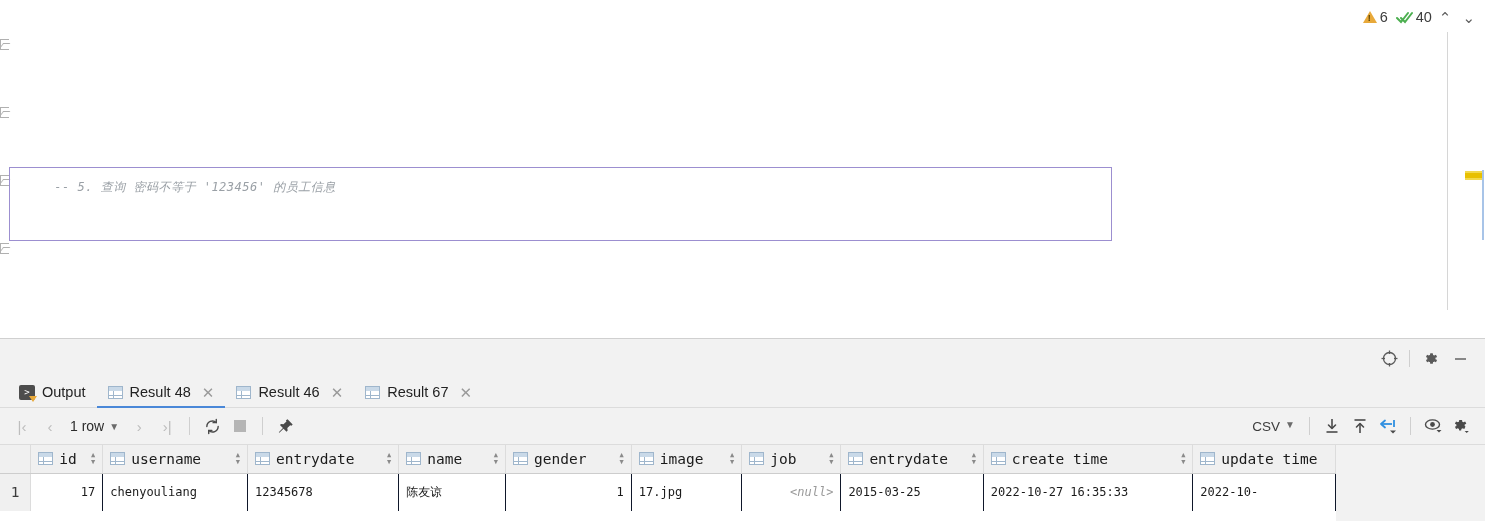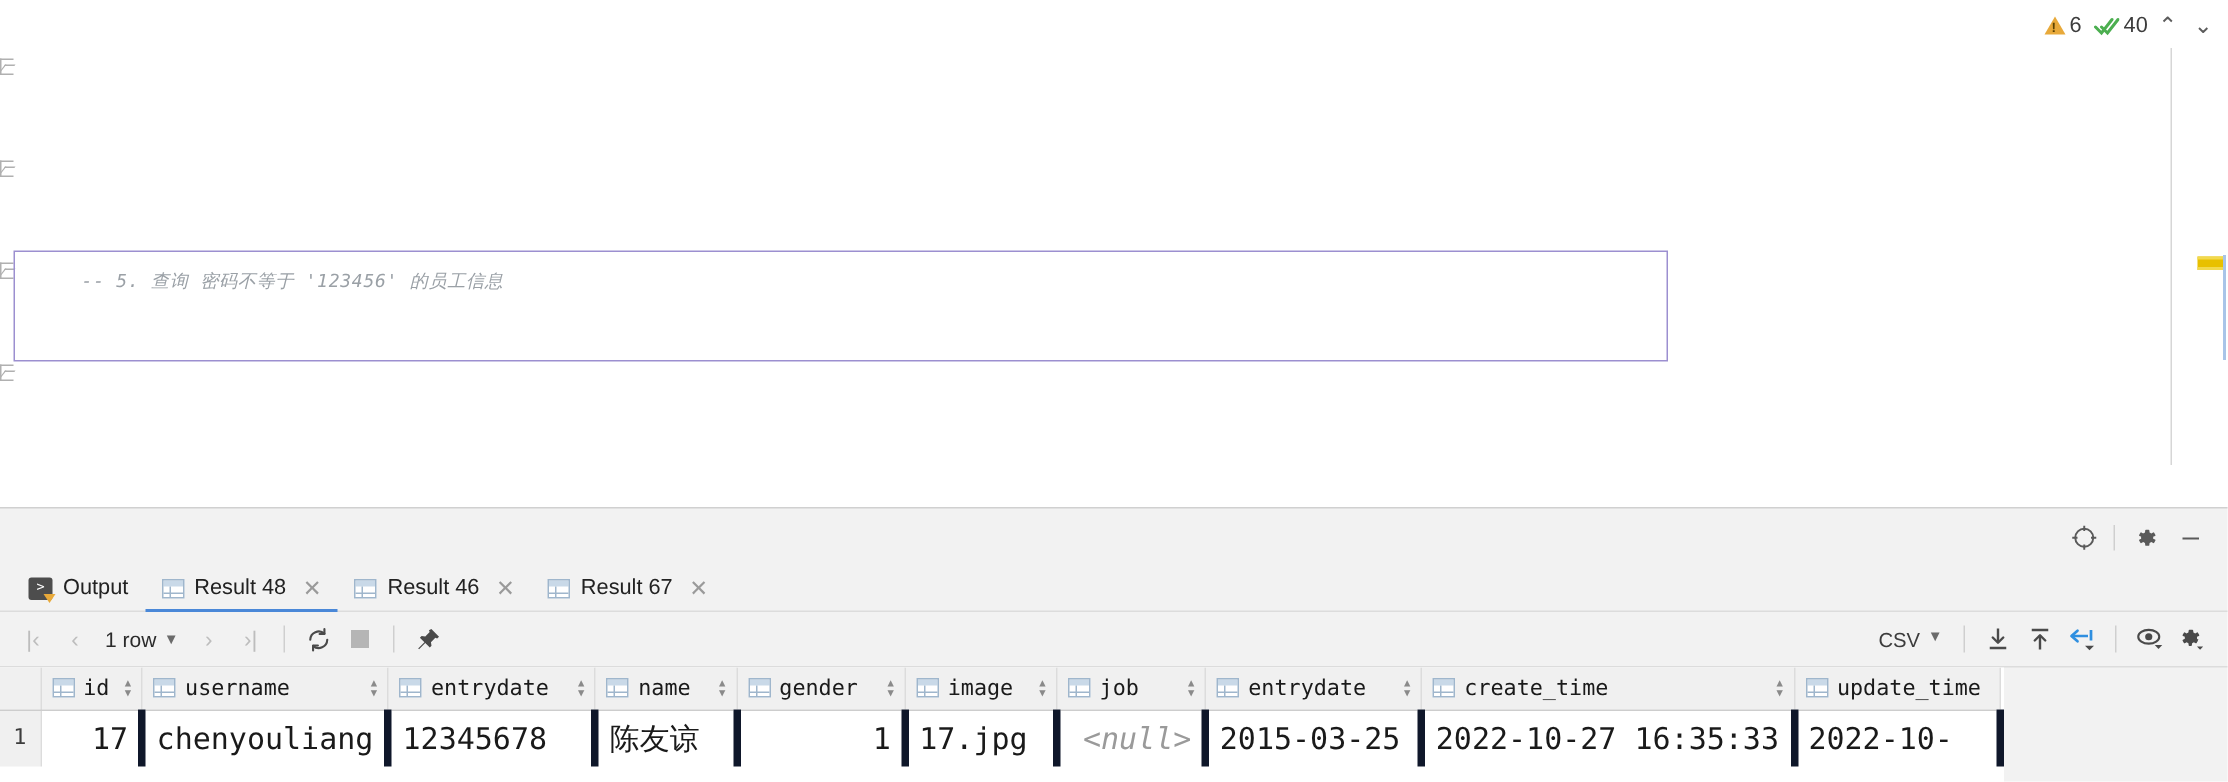--- a/index.html
+++ b/index.html
@@ -190,22 +190,22 @@
   th .th-inner {
     display: flex; align-items: center; gap: 6px; width: 100%;
   }
   th .th-label { flex: 1; text-align: left; white-space: nowrap; overflow: hidden; }
   .sort-arrows {
     display: flex; flex-direction: column; gap: 2px; color: #8a8a8a;
     font-size: 7px; line-height: 5px; flex: none;
   }
   th.rownum-head { width: 36px; background: #f0f0f0; border-right: 1px solid #dcdcdc; }
   tbody td {
-    height: 38px; background: #ffffff; border-right: 5px solid #0f172a;
-    font-size: 20px; color: #1a1a1a; padding: 0 7px;
+    height: 38px; background: #ffffff; border-right: 1px solid #0f172a;
+    font-size: 12px; color: #1a1a1a; padding: 0 7px;
     font-family: "DejaVu Sans Mono", monospace;
     white-space: nowrap; overflow: hidden;
   }
   td.rownum {
     background: #f0f0f0; color: #3c3c3c; text-align: center;
     border-right: 1px solid #dcdcdc; font-size: 14.5px;
   }
   td.num { text-align: right; }
   td.nullval { color: #9a9a9a; font-style: italic; text-align: right; }
 </style>

